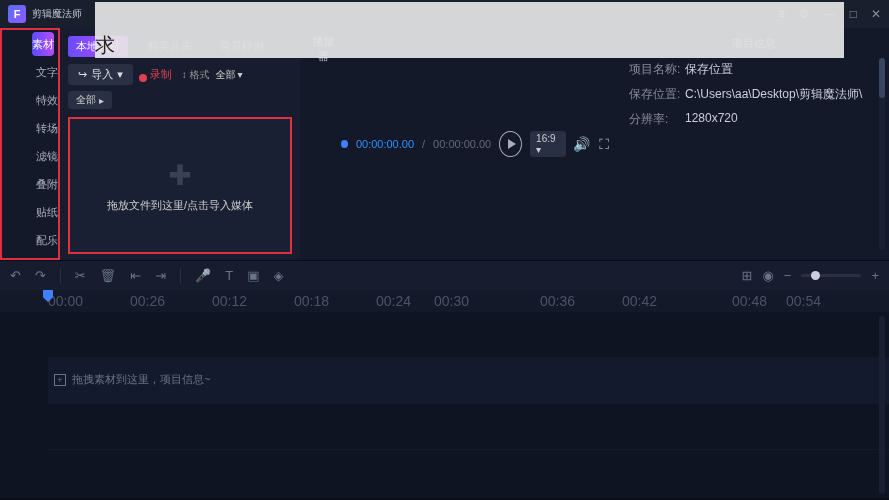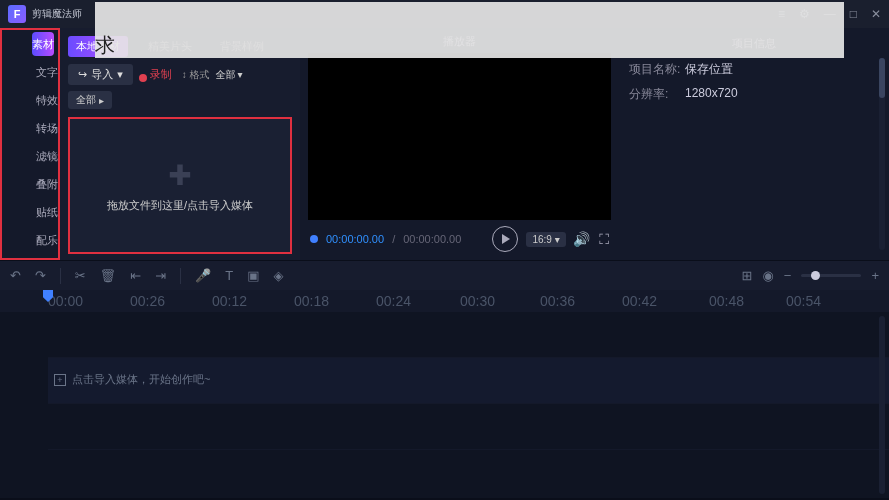--- a/index.html
+++ b/index.html
@@ -23,21 +23,21 @@
 .import-btn { background: #2a3044; color: #ddd; padding: 3px 10px; border-radius: 3px; font-size: 11px; display: flex; align-items: center; gap: 4px; cursor: pointer; }
 .rec-btn { color: #e04050; font-size: 11px; display: flex; align-items: flex-end; gap: 3px; cursor: pointer; }
 .rec-dot { width: 8px; height: 8px; background: #e04050; border-radius: 50%; }
 .fmt-label { color: #999; font-size: 10px; margin-left: 4px; }
 .dropdown-small { color: #ccc; font-size: 10px; display: flex; align-items: center; gap: 2px; cursor: pointer; }
 .filter-row { margin-top: 6px; }
 .filter-chip { background: #2a3044; color: #ccc; padding: 2px 8px; border-radius: 3px; font-size: 10px; display: inline-flex; align-items: center; gap: 3px; cursor: pointer; }
 .dropzone { margin-top: 8px; border: 2px solid #e03040; flex: 1; display: flex; flex-direction: column; align-items: center; justify-content: center; background: #1a2033; cursor: pointer; }
 .dropzone-plus { font-size: 28px; color: #3a4055; }
 .dropzone-text { color: #ccc; font-size: 11px; margin-top: 6px; }
-.player-panel { flex: 1; background: #14192a; display: flex; flex-direction: column; padding: 4px 8px; justify-content: flex-end; }
+.player-panel { flex: 1; background: #14192a; display: flex; flex-direction: row; padding: 4px 8px; justify-content: flex-end; }
 .panel-title { color: #aab; font-size: 11px; text-align: center; padding: 2px 0; }
 .video-view { flex: 1; background: #000; margin: 2px 0; }
 .player-controls { display: flex; align-items: center; gap: 8px; padding: 4px 2px; }
 .progress-dot { width: 8px; height: 8px; background: #4080ff; border-radius: 50%; }
 .time-text { color: #3090ff; font-size: 11px; }
 .time-sep { color: #667; }
 .time-dur { color: #667; font-size: 11px; }
 .play-btn { width: 26px; height: 26px; border: 1.5px solid #aab; border-radius: 50%; display: flex; align-items: center; justify-content: center; cursor: pointer; margin-left: auto; }
 .play-triangle { width: 0; height: 0; border-left: 8px solid #aab; border-top: 5px solid transparent; border-bottom: 5px solid transparent; margin-left: 2px; }
 .aspect-sel { background: #2a3044; color: #ccc; padding: 2px 6px; border-radius: 3px; font-size: 10px; cursor: pointer; }
@@ -150,20 +150,24 @@
     </div>
   </div>
 
   <div class="info-panel">
     <div class="panel-title">项目信息</div>
     <div class="info-row">
       <div class="info-label">项目名称:</div>
       <div class="info-value">保存位置</div>
     </div>
     <div class="info-row">
+      <div class="info-label">保存位置:</div>
+      <div class="info-value">C:\Users\aa\Desktop\剪辑魔法师\</div>
+    </div>
+    <div class="info-row">
       <div class="info-label">分辨率:</div>
       <div class="info-value">1280x720</div>
     </div>
     <div class="scroll-track">
       <div class="scroll-thumb"></div>
     </div>
   </div>
 
 </div>
 
@@ -190,33 +194,33 @@
     <span class="tl-icon">+</span>
   </div>
 </div>
 
 <div class="timeline-ruler">
   <span class="ruler-mark" style="left:48px">00:00</span>
   <span class="ruler-mark" style="left:130px">00:26</span>
   <span class="ruler-mark" style="left:212px">00:12</span>
   <span class="ruler-mark" style="left:294px">00:18</span>
   <span class="ruler-mark" style="left:376px">00:24</span>
-  <span class="ruler-mark" style="left:460px">00:30</span>
+  <span class="ruler-mark" style="left:434px">00:30</span>
   <span class="ruler-mark" style="left:540px">00:36</span>
   <span class="ruler-mark" style="left:622px">00:42</span>
-  <span class="ruler-mark" style="left:709px">00:48</span>
+  <span class="ruler-mark" style="left:732px">00:48</span>
   <span class="ruler-mark" style="left:786px">00:54</span>
   <div class="playhead">
     <div class="playhead-head"></div>
   </div>
 </div>
 
 <div class="timeline-tracks">
   <div class="track"></div>
   <div class="track video">
     <div class="track-placeholder">
       <span class="track-placeholder-icon">+</span>
-      <span>点击导入媒体，开始创作吧~</span>
+      <span>拖拽素材到这里，项目信息~</span>
     </div>
   </div>
   <div class="track"></div>
   <div class="tl-scroll"></div>
 </div>
 
 </body></html>

